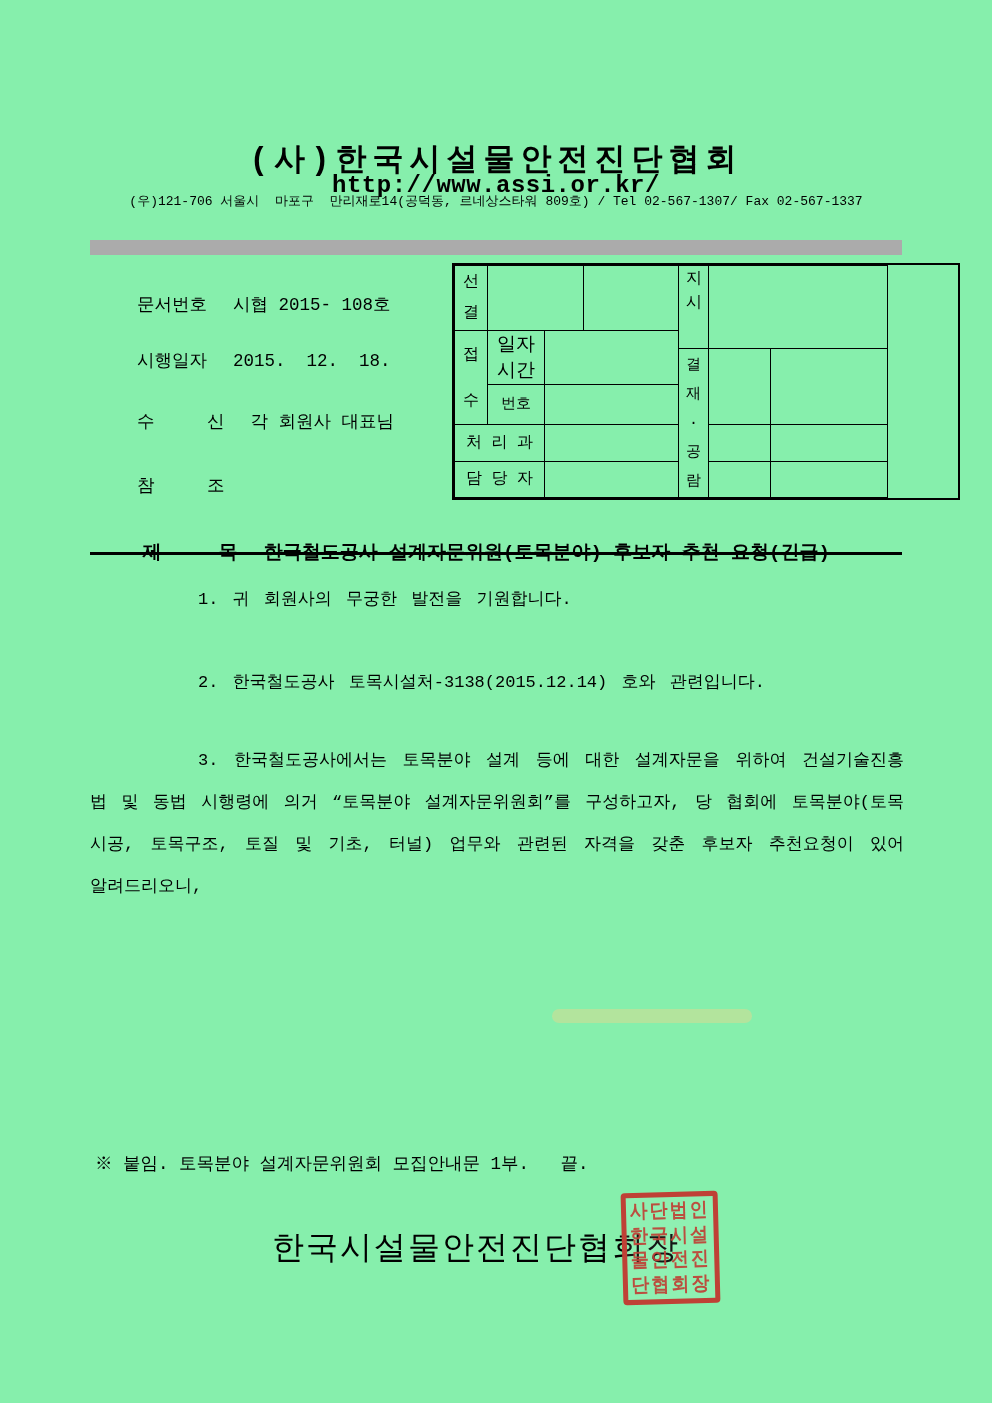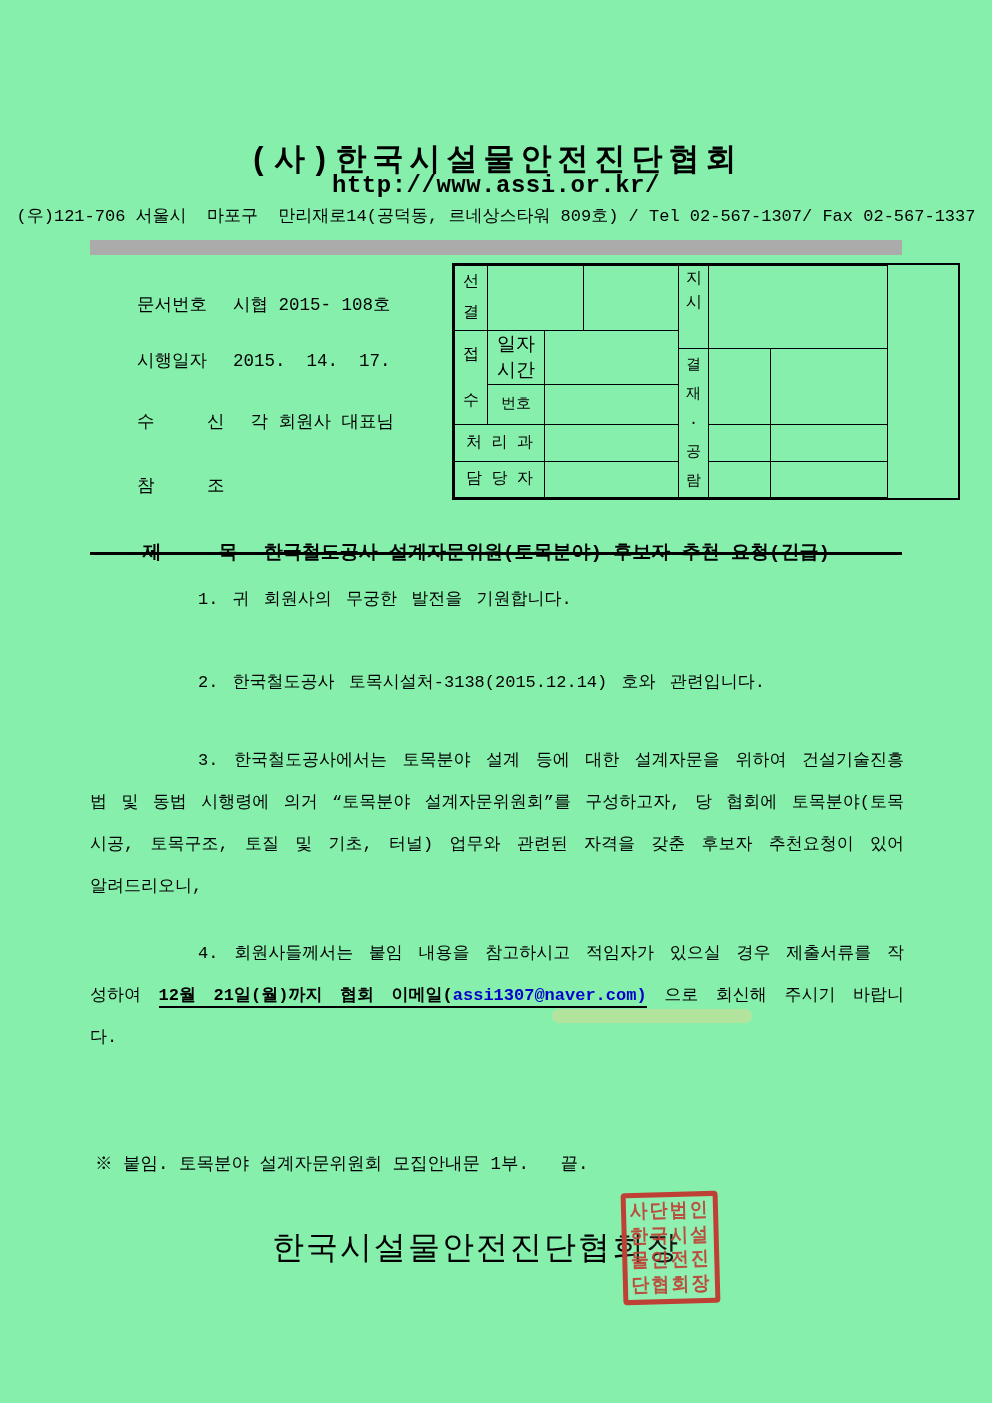--- a/index.html
+++ b/index.html
@@ -17,22 +17,22 @@
   .org-title {
     position: absolute; top: 138px; left: 0; width: 100%;
     text-align: center; font-size: 31px; font-weight: bold;
     letter-spacing: 6px; white-space: pre;
   }
   .website {
     position: absolute; top: 172px; left: 0; width: 100%;
     text-align: center; font-size: 24px; font-weight: bold; letter-spacing: 0.5px;
   }
   .address {
-    position: absolute; top: 204px; left: 0; width: 100%;
-    text-align: center; font-size: 17px; white-space: pre;
+    position: absolute; top: 192px; left: 0; width: 100%;
+    text-align: center; font-size: 13px; white-space: pre;
   }
   .gray-bar {
     position: absolute; left: 90px; top: 240px; width: 812px; height: 15px;
     background: #ababab;
   }
   
   .meta-row { position: absolute; left: 95px; height: 24px; line-height: 24px; font-size: 17.5px; white-space: pre; }
   .meta-row .m-label { white-space: pre; }
   .meta-row .m-value { margin-left: 26px; white-space: pre; }
   
@@ -120,21 +120,21 @@
 
   <div class="org-title">(사)한국시설물안전진단협회</div>
   <div class="website">http://www.assi.or.kr/</div>
   <div class="address">(우)121-706 서울시  마포구  만리재로14(공덕동, 르네상스타워 809호) / Tel 02-567-1307/ Fax 02-567-1337</div>
   <div class="gray-bar"></div>
 
   <div class="meta-row" style="top:269px">
     <span class="m-label">문서번호</span><span class="m-value">시협 2015- 108호</span>
   </div>
   <div class="meta-row" style="top:325px">
-    <span class="m-label">시행일자</span><span class="m-value">2015.  14.  17.</span>
+    <span class="m-label">시행일자</span><span class="m-value">2015.  12.  18.</span>
   </div>
   <div class="meta-row" style="top:386px">
     <span class="m-label">수     신</span><span class="m-value">각 회원사 대표님</span>
   </div>
   <div class="meta-row" style="top:450px">
     <span class="m-label">참     조</span><span class="m-value"></span>
   </div>
 
   <div class="stamp-table">
     <div class="cell stack c-seongyeol">선결</div>
@@ -164,21 +164,20 @@
     <span class="subj-label">제     목</span><span class="subj-value">한국철도공사 설계자문위원(토목분야) 후보자 추천 요청(긴급)</span>
   </div>
   <div class="rule"></div>
 
   <div class="highlight-smear"></div>
 
   <div class="body-block">
     <p class="p1">1. 귀 회원사의 무궁한 발전을 기원합니다.</p>
     <p class="p2">2. 한국철도공사 토목시설처-3138(2015.12.14) 호와 관련입니다.</p>
     <p class="p3">3. 한국철도공사에서는 토목분야 설계 등에 대한 설계자문을 위하여 건설기술진흥법 및 동법 시행령에 의거 “토목분야 설계자문위원회”를 구성하고자, 당 협회에 토목분야(토목시공, 토목구조, 토질 및 기초, 터널) 업무와 관련된 자격을 갖춘 후보자 추천요청이 있어 알려드리오니,</p>
-    <p class="p4"><span>4. 회원사들께서는 붙임 내용을 참고하시고 적임자가 있으실 경우 제출서류를 작성하여 </span><span class="ulwrap"><span class="b">12월 21일(월)까지 협회 이메일(</span><span class="email">assi1307@naver.com</span><span class="email">)</span></span><span> 으로 회신해 주시기 바랍니다.</span></p>
   </div>
 
   <div class="attachment">※ 붙임. 토목분야 설계자문위원회 모집안내문 1부.   끝.</div>
 
   <div class="signature">한국시설물안전진단협회장</div>
   <div class="seal">
     <div class="seal-row">사단법인</div>
     <div class="seal-row">한국시설</div>
     <div class="seal-row">물안전진</div>
     <div class="seal-row">단협회장</div>

